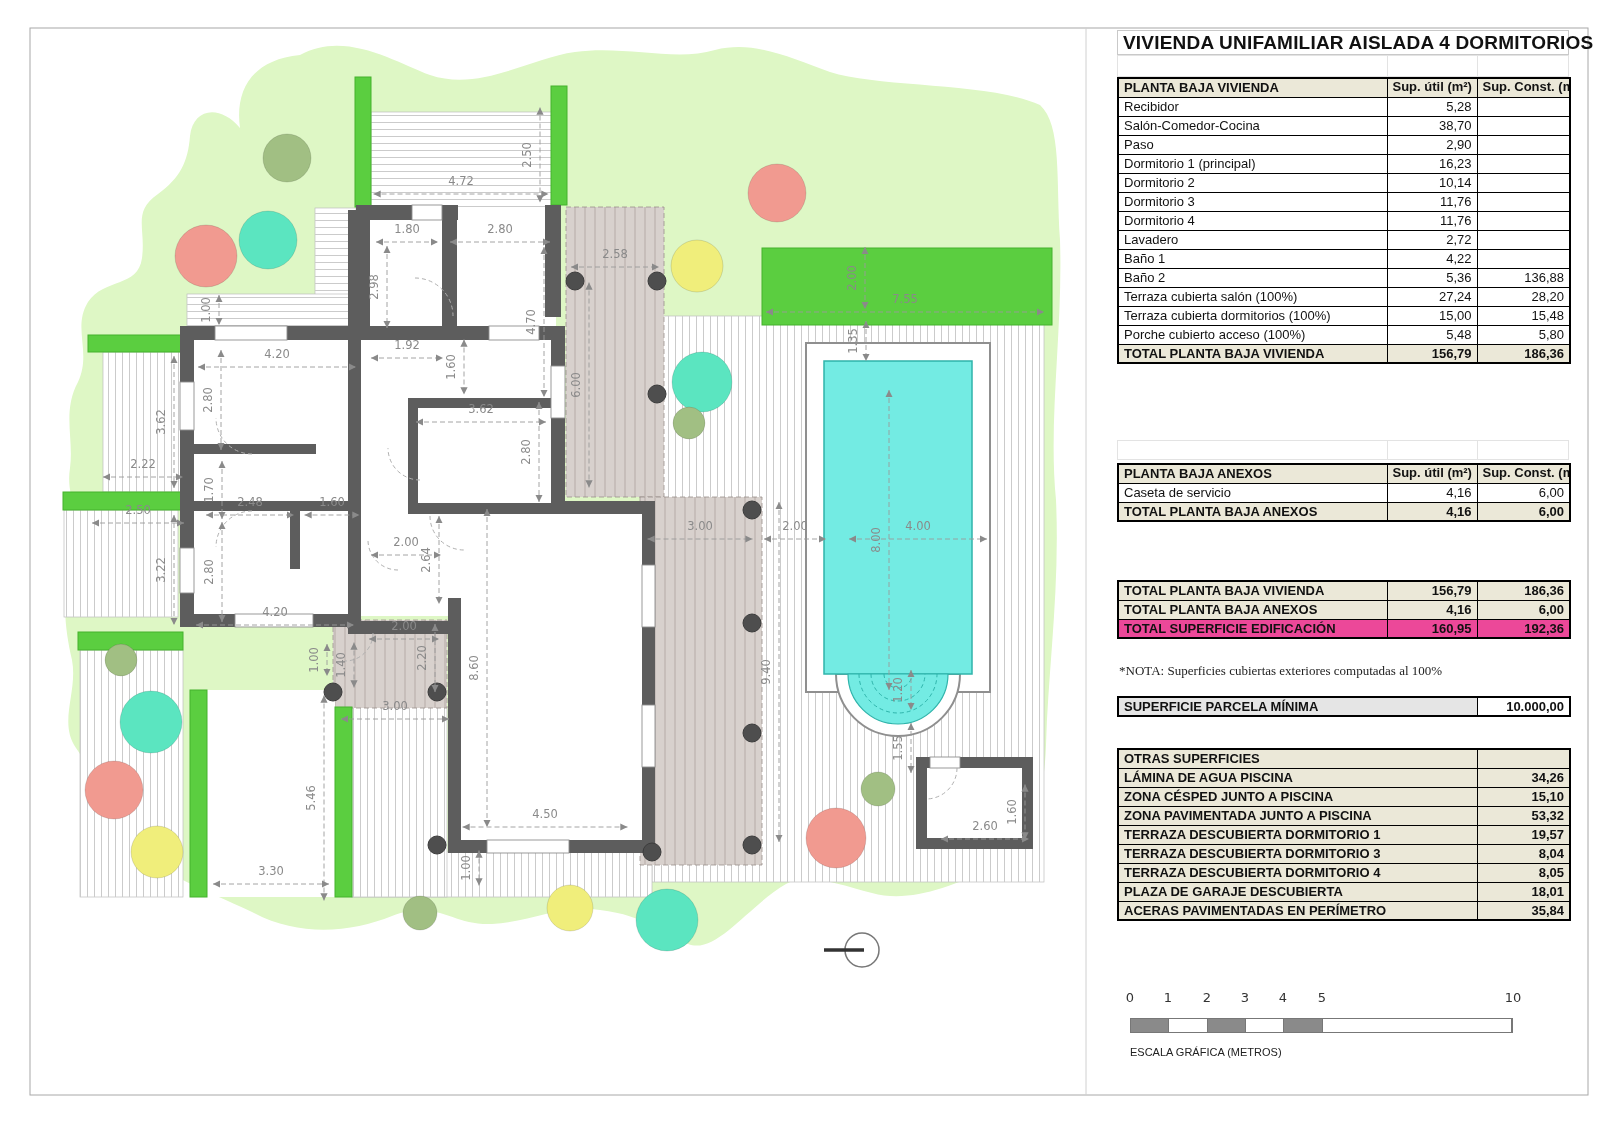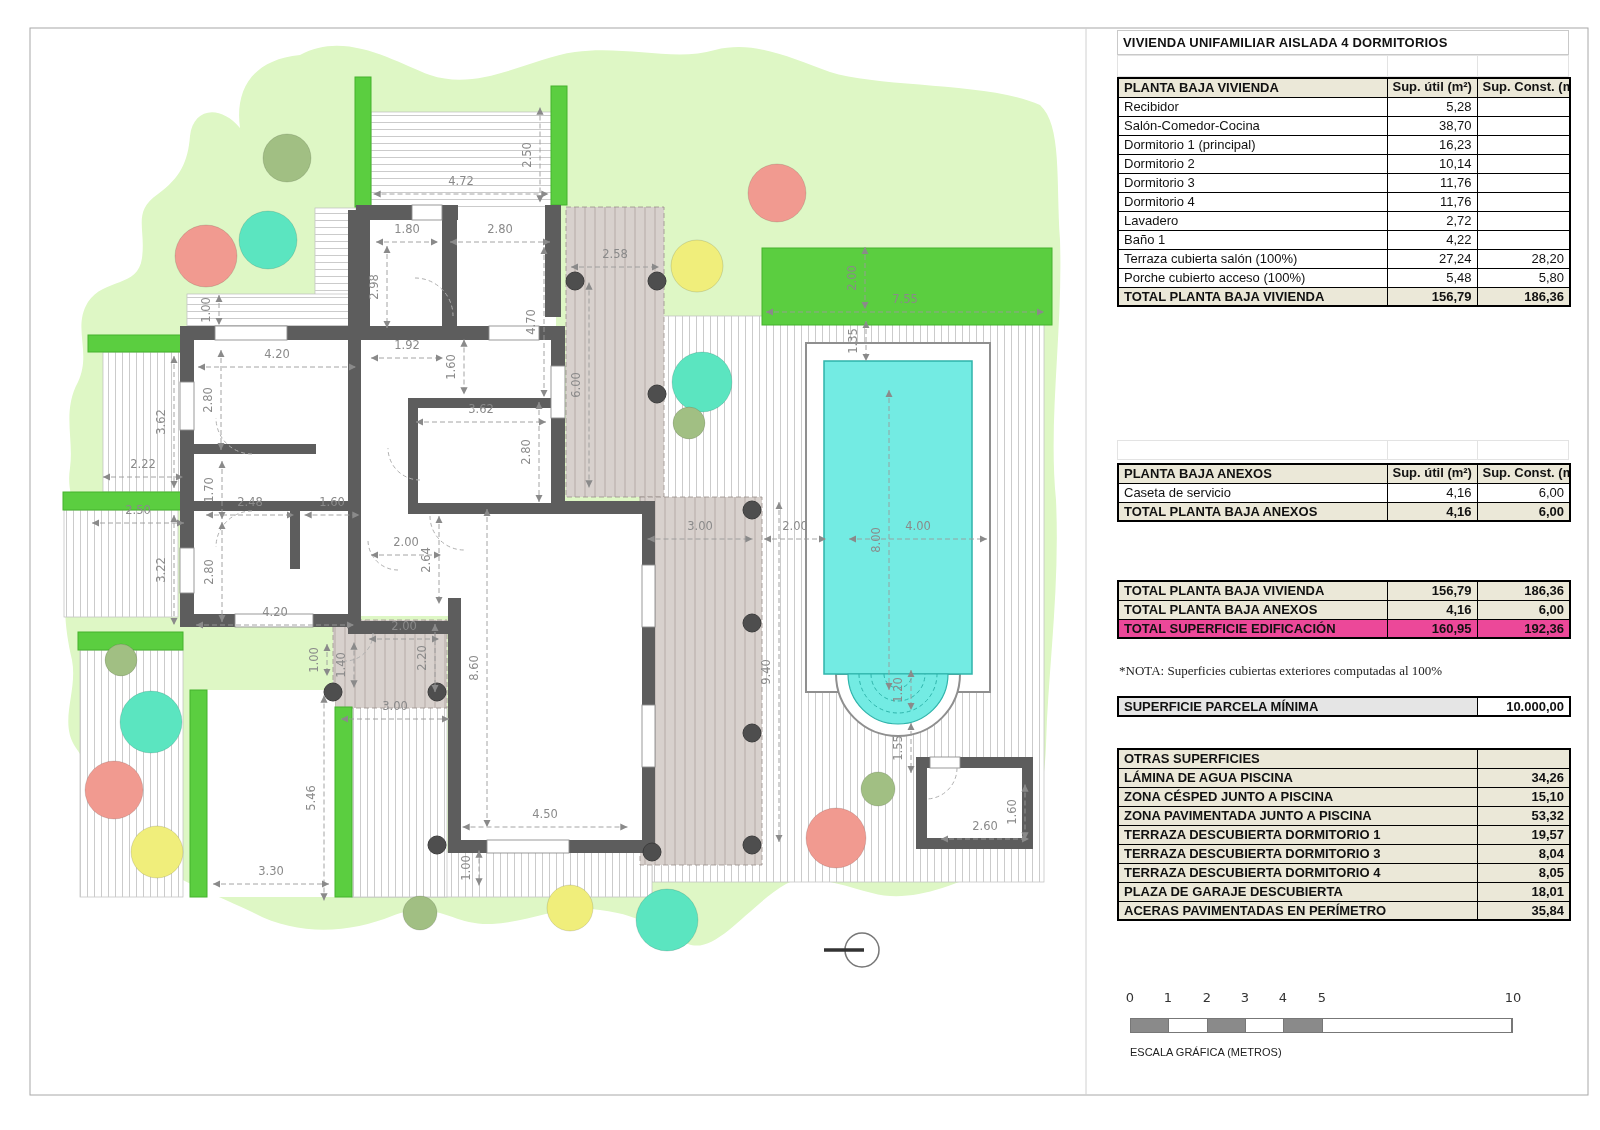--- a/index.html
+++ b/index.html
@@ -2,21 +2,21 @@
 <html><head>
 <meta charset="utf-8">
 <style>
   html,body{margin:0;padding:0;background:#f4f4f4;}
   #page{position:relative;width:1600px;height:1130px;background:#ffffff;overflow:hidden;
         font-family:"Liberation Sans",sans-serif;}
   #plan{position:absolute;left:0;top:0;}
   
   #panel{position:absolute;left:1117px;top:0;width:452px;height:1130px;}
   .title-row{position:absolute;top:30px;left:0;width:452px;height:25px;box-sizing:border-box;
-        border:1px solid #c9c9c9;font-weight:bold;font-size:13px;line-height:24px;padding-left:5px;
+        border:1px solid #c9c9c9;font-weight:bold;font-size:19px;line-height:24px;padding-left:5px;
         color:#111;letter-spacing:.2px;white-space:nowrap;}
   .gaprow{position:absolute;left:0;width:452px;box-sizing:border-box;border:1px solid #e3e3e3;}
   .gaprow .gv{position:absolute;top:0;bottom:0;width:1px;background:#e3e3e3;}
   .gv1{left:269px;} .gv2{left:359px;}
   table.t{position:absolute;left:0;border-collapse:collapse;table-layout:fixed;width:452px;
         border:2px solid #000;background:#fff;}
   table.t td,table.t th{border:1px solid #000;padding:1px 5px;font-size:13px;color:#111;
         overflow:hidden;white-space:nowrap;height:19px;box-sizing:border-box;}
   table.t th{background:#ebe8d8;font-weight:bold;}
   th.hl{text-align:left;font-size:13px;}
@@ -301,20 +301,25 @@
             <td>Recibidor</td>
             <td class="v">5,28</td>
             <td class="v ce"></td>
           </tr>
       <tr>
             <td>Salón-Comedor-Cocina</td>
             <td class="v">38,70</td>
             <td class="v ce"></td>
           </tr>
       <tr>
+            <td>Paso</td>
+            <td class="v">2,90</td>
+            <td class="v ce"></td>
+          </tr>
+      <tr>
             <td>Dormitorio 1 (principal)</td>
             <td class="v">16,23</td>
             <td class="v ce"></td>
           </tr>
       <tr>
             <td>Dormitorio 2</td>
             <td class="v">10,14</td>
             <td class="v ce"></td>
           </tr>
       <tr>
@@ -329,25 +334,35 @@
           </tr>
       <tr>
             <td>Lavadero</td>
             <td class="v">2,72</td>
             <td class="v ce"></td>
           </tr>
       <tr>
             <td>Baño 1</td>
             <td class="v">4,22</td>
             <td class="v ce"></td>
+          </tr>
+      <tr>
+            <td>Baño 2</td>
+            <td class="v">5,36</td>
+            <td class="v ct">136,88</td>
           </tr>
       <tr>
             <td>Terraza cubierta salón (100%)</td>
             <td class="v">27,24</td>
             <td class="v">28,20</td>
+          </tr>
+      <tr>
+            <td>Terraza cubierta dormitorios (100%)</td>
+            <td class="v">15,00</td>
+            <td class="v">15,48</td>
           </tr>
       <tr>
             <td>Porche cubierto acceso (100%)</td>
             <td class="v">5,48</td>
             <td class="v">5,80</td>
           </tr>
       <tr class="tot">
             <td>TOTAL PLANTA BAJA VIVIENDA</td>
             <td class="v">156,79</td>
             <td class="v">186,36</td>

